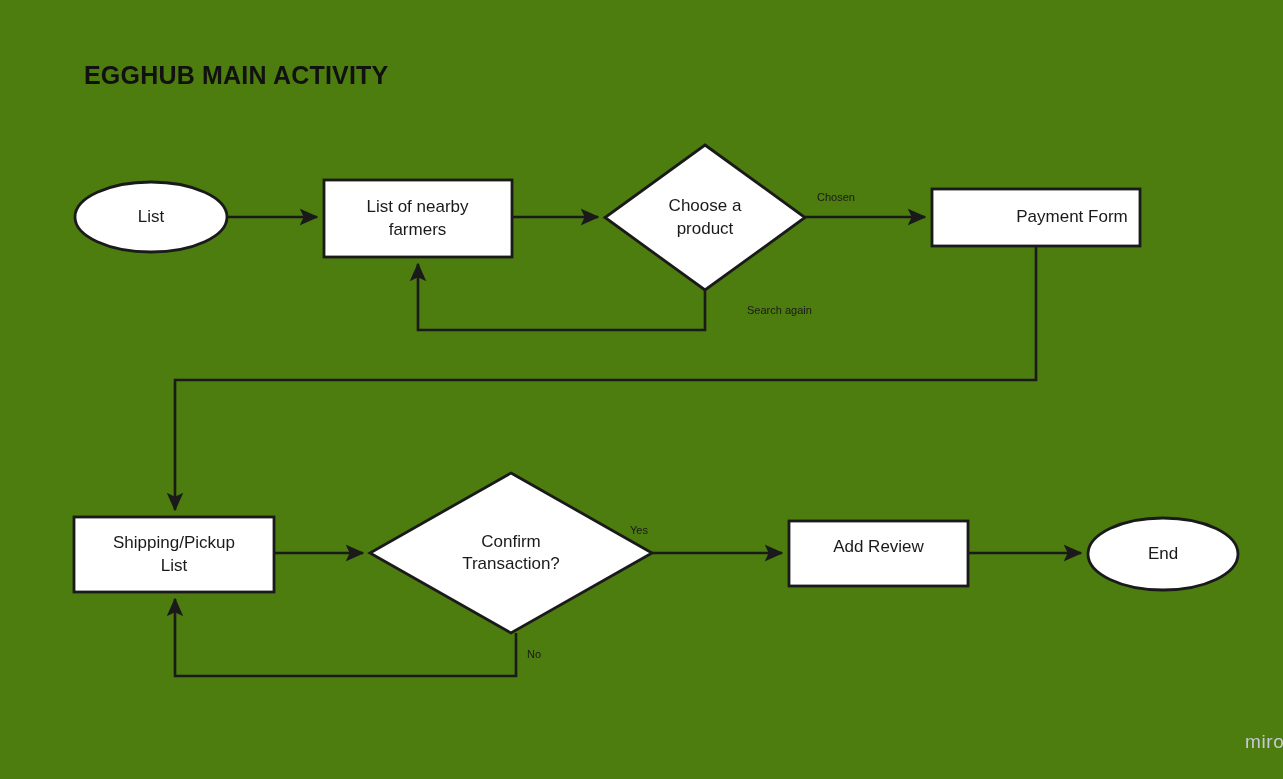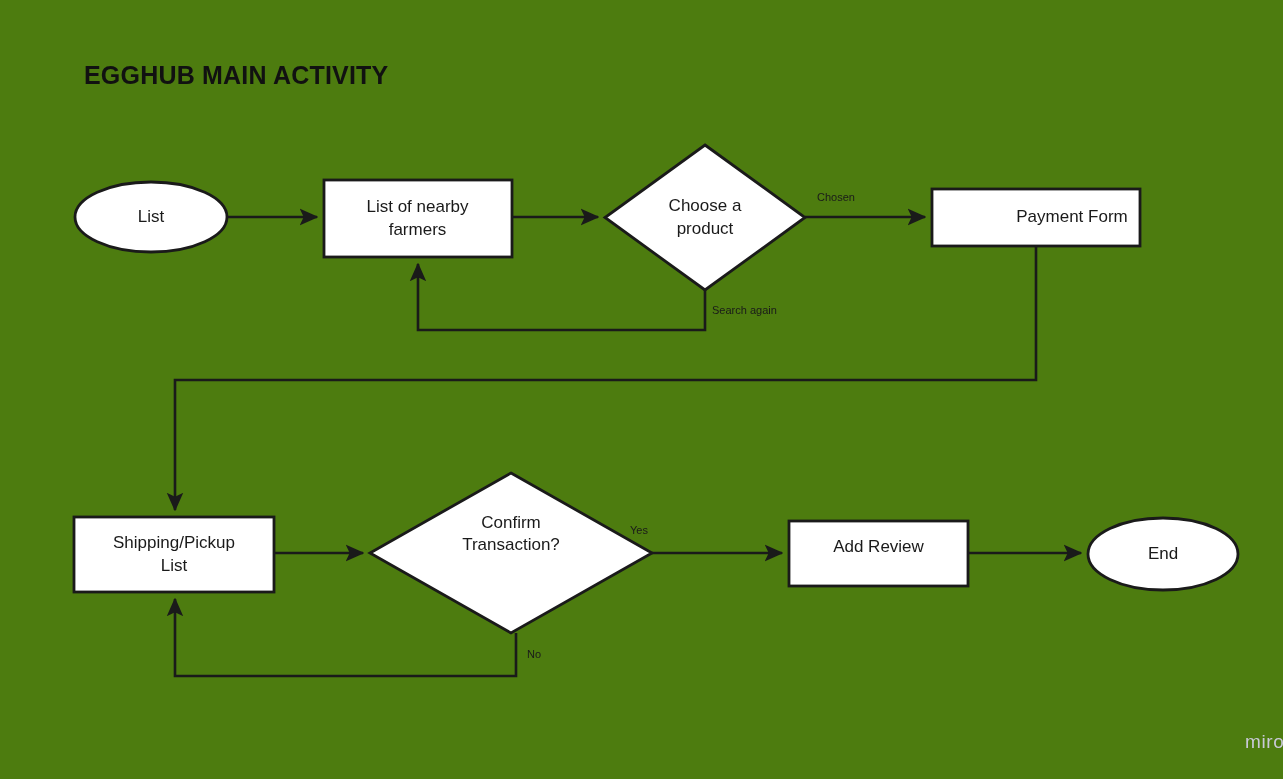--- a/index.html
+++ b/index.html
@@ -123,30 +123,30 @@
 farmers</div>
 
   <div class="shape-label" style="left:605px; top:145px; width:200px; height:145px;">Choose a
 product</div>
 
   <div class="shape-label" style="left:968px; top:189px; width:208px; height:57px;">Payment Form</div>
 
   <div class="shape-label" style="left:74px;  top:517px; width:200px; height:75px;">Shipping/Pickup
 List</div>
 
-  <div class="shape-label" style="left:370px; top:454px; width:282px; height:160px;">Confirm
+  <div class="shape-label" style="left:370px; top:473px; width:282px; height:160px;">Confirm
 Transaction?</div>
 
   <div class="shape-label" style="left:789px; top:521px; width:179px; height:52px;">Add Review</div>
 
   <div class="shape-label" style="left:1088px; top:518px; width:150px; height:72px;">End</div>
 
   <div class="edge-label" style="left:817px; top:191px;">Chosen</div>
 
-  <div class="edge-label" style="left:712px; top:304px;">Search again</div>
+  <div class="edge-label" style="left:747px; top:304px;">Search again</div>
 
   <div class="edge-label" style="left:630px; top:524px;">Yes</div>
 
   <div class="edge-label" style="left:527px; top:648px;">No</div>
 
   <div class="watermark">miro</div>
 
 </div>
 
 </body></html>

